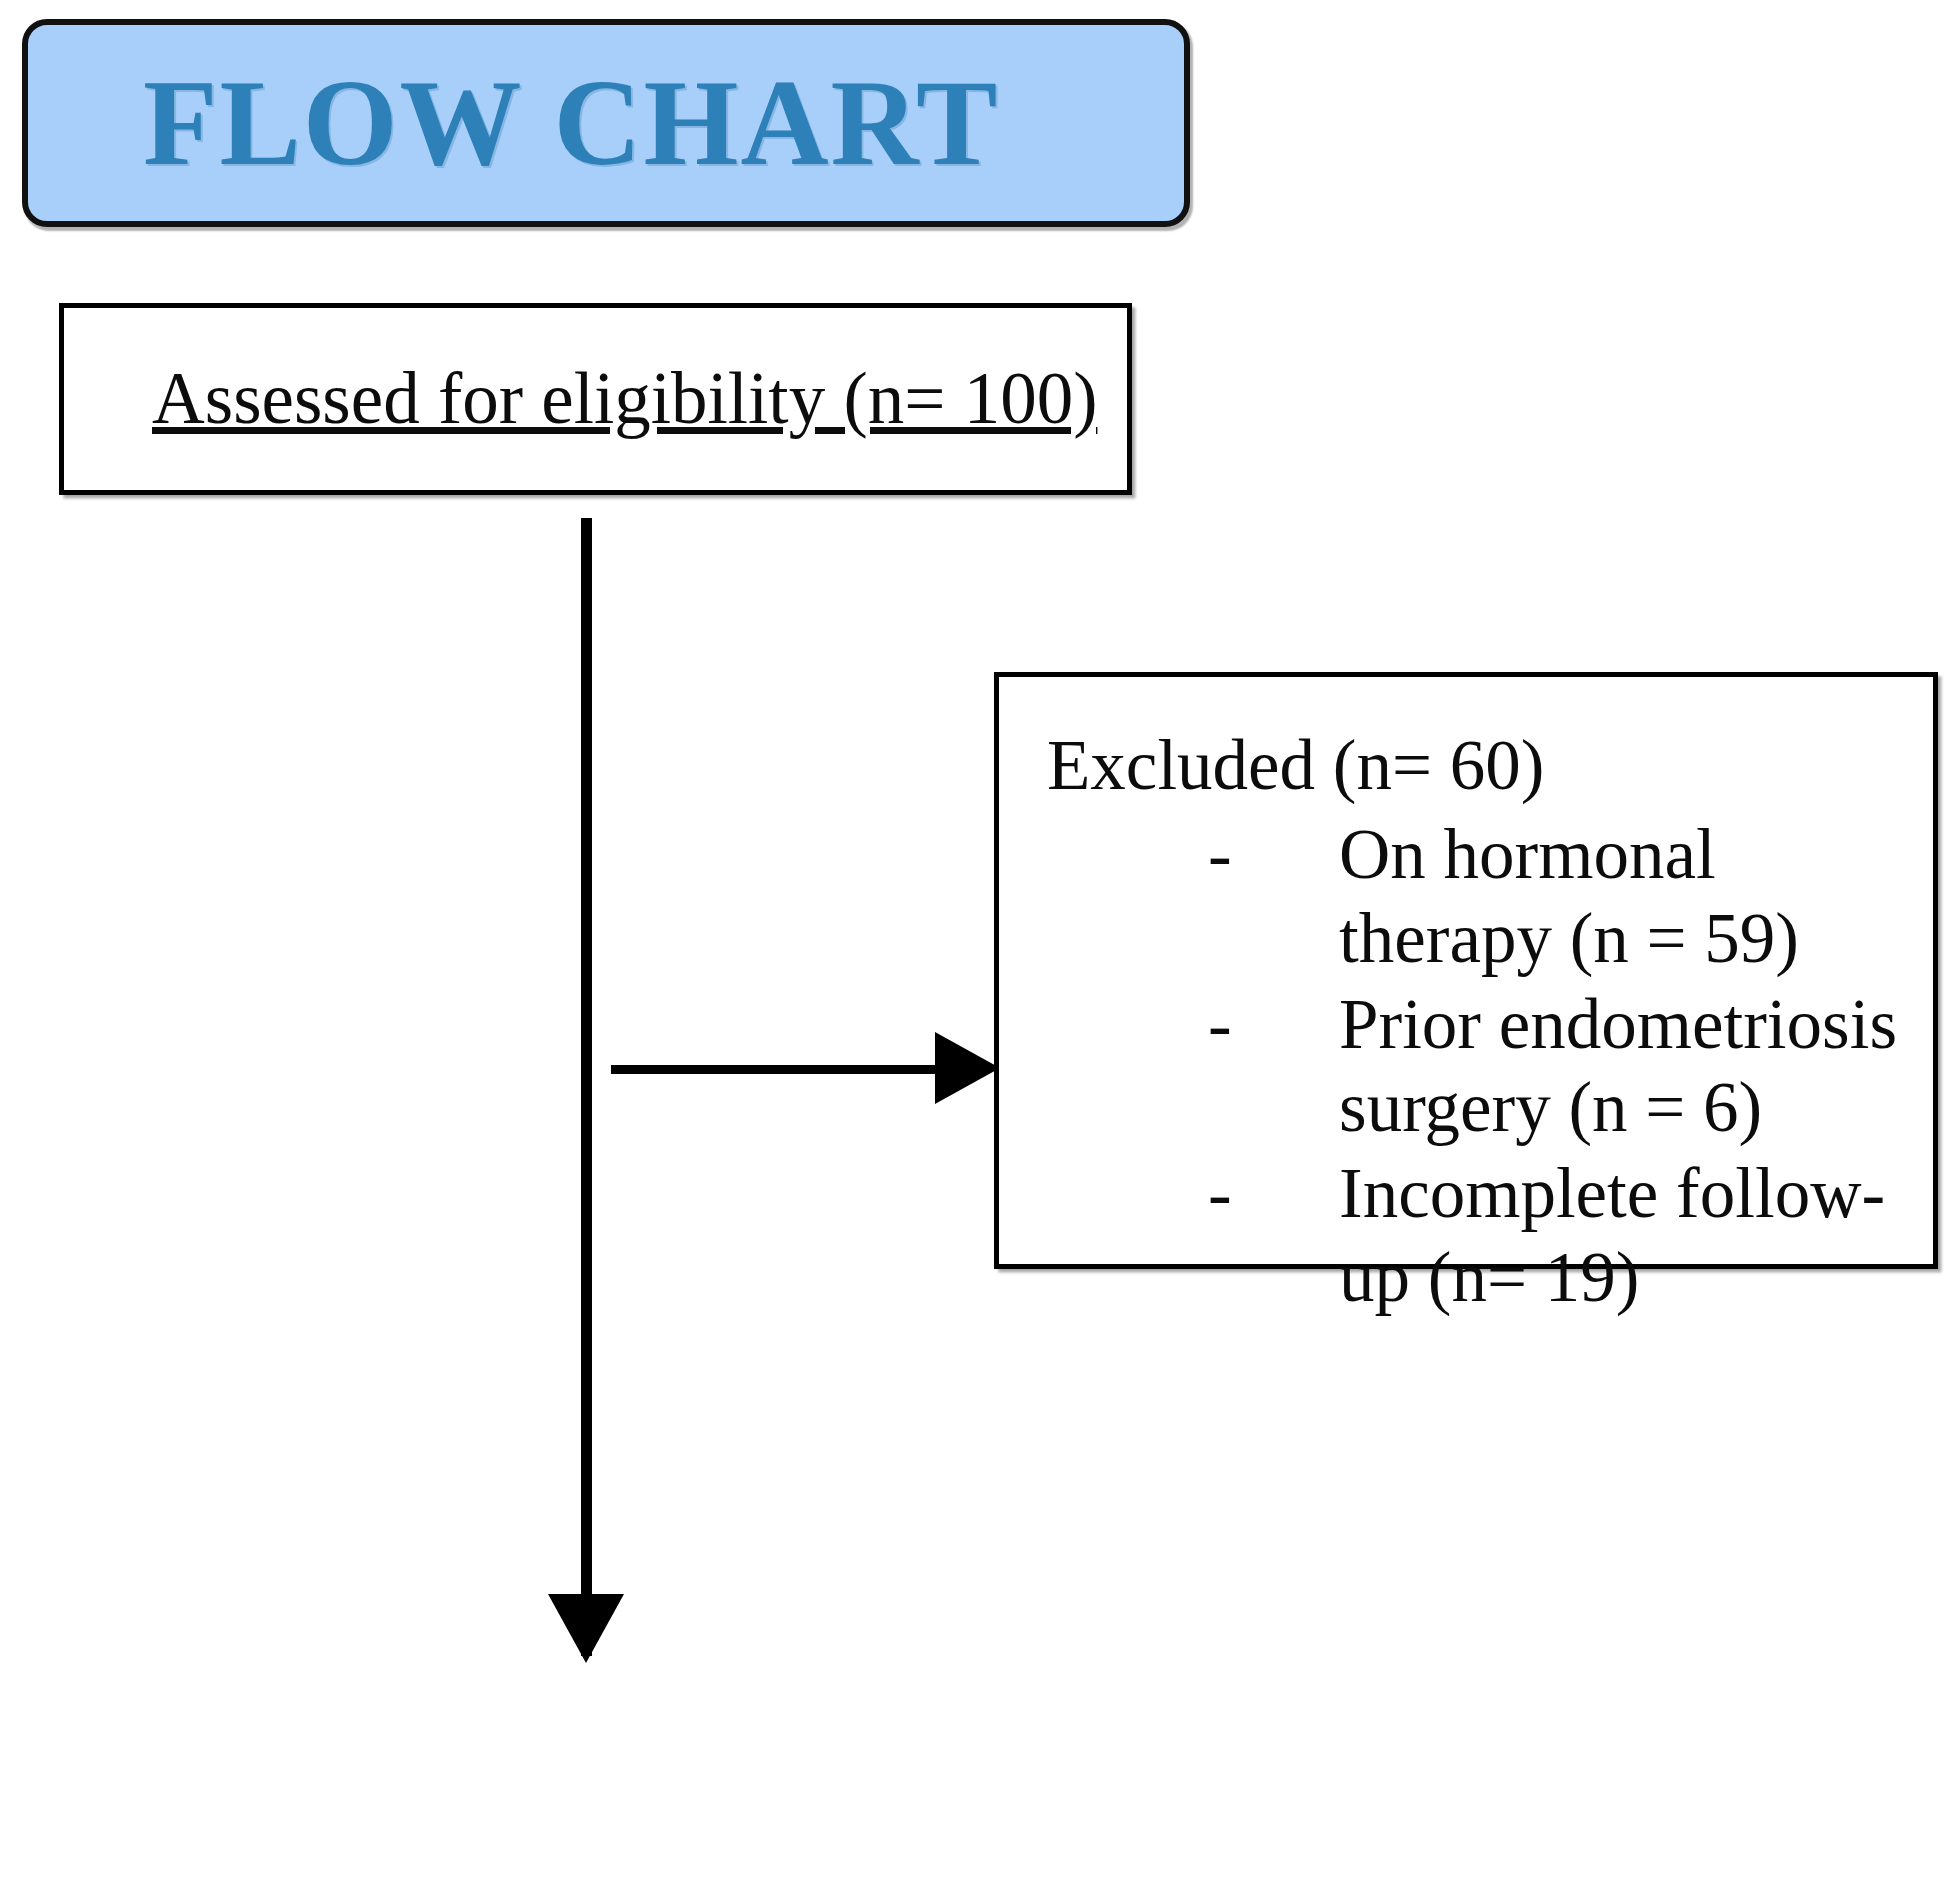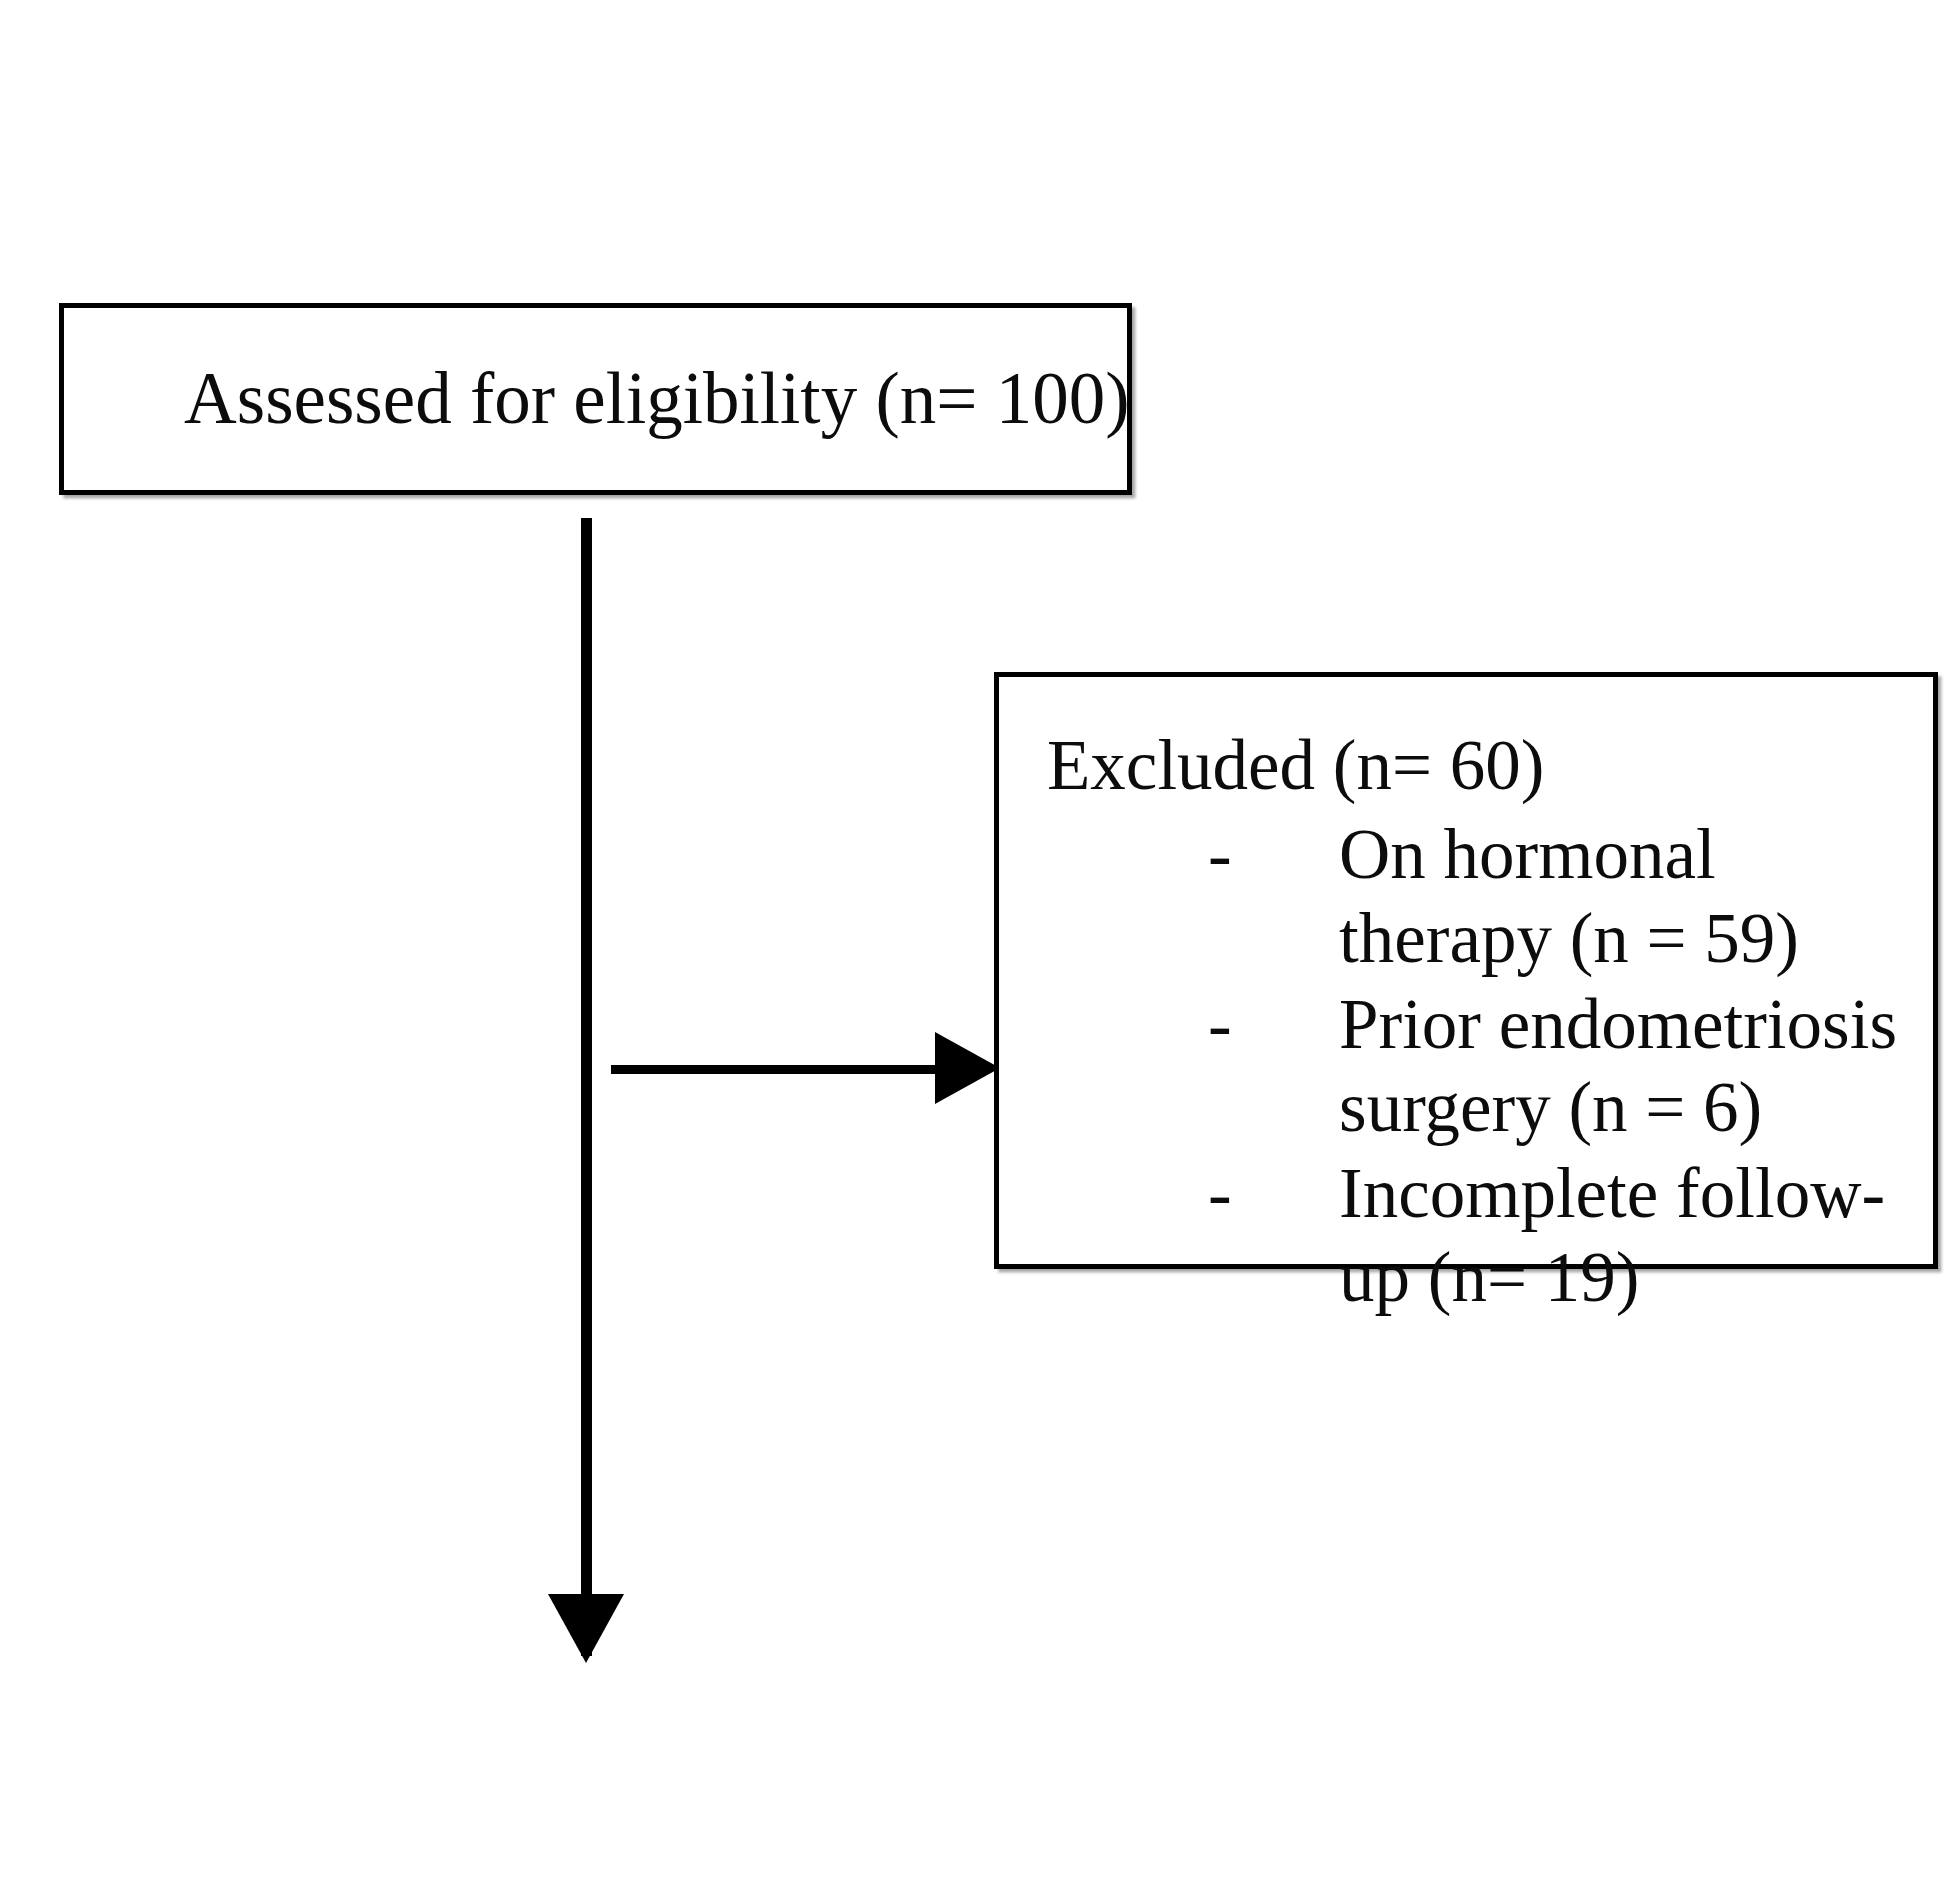--- a/index.html
+++ b/index.html
@@ -58,22 +58,23 @@
     top: 303px;
     width: 1073px;
     height: 192px;
     display: flex;
     align-items: center;
   }
   #box-assessed .box-text {
     font-size: 73px;
     line-height: 1.05;
     color: #0c0c0c;
-    padding-left: 120px;
-    white-space: nowrap;
+    padding-left: 88px;
+    white-space: nowrap;
+    text-decoration: underline;
   }
 
   #box-enrolled {
     left: 143px;
     top: 1683px;
     width: 858px;
     height: 182px;
     display: flex;
     align-items: center;
   }
@@ -166,20 +167,23 @@
   #arrow-excluded-right {
     left: 935px;
     top: 1032px;
   }
 </style>
 </head>
 <body>
 
 <div id="canvas">
 
+  <div id="title-banner">
+    <div id="title-text">FLOW CHART</div>
+  </div>
 
   <div id="box-assessed" class="proc-box">
     <div class="box-text">Assessed for eligibility (n= 100)</div>
   </div>
 
   <div id="vline-main" class="conn-vline"></div>
   <div id="arrow-main-down" class="arrow-down"></div>
 
   <div id="hline-excluded" class="conn-hline"></div>
   <div id="arrow-excluded-right" class="arrow-right"></div>

